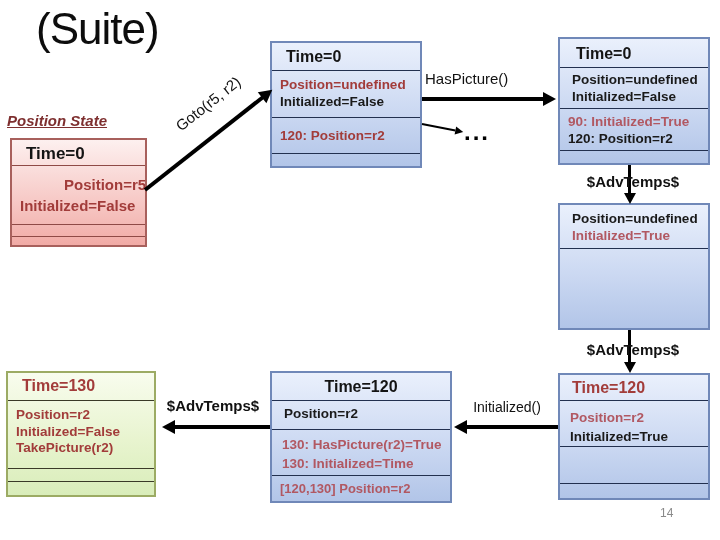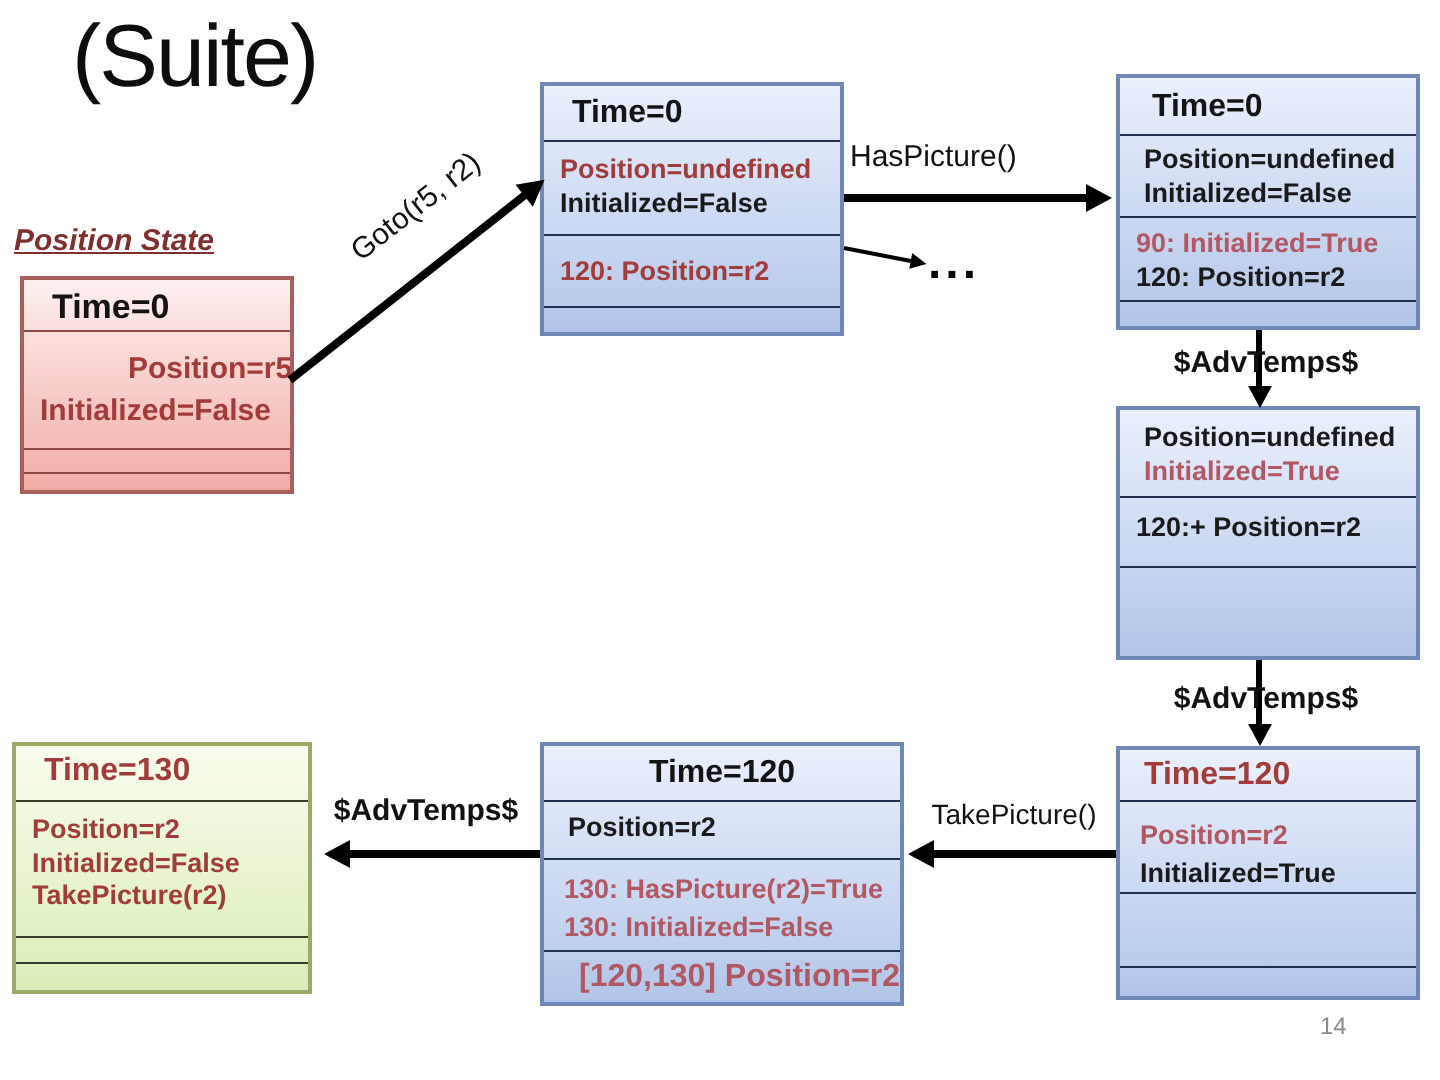--- a/index.html
+++ b/index.html
@@ -90,47 +90,44 @@
       <div class="ln blk">120: Position=r2</div>
     </div>
     <div class="row last"></div>
   </div>
 
   <div class="box blue" style="left:558px;top:203px;width:152px;height:127px;">
     <div class="row" style="height:44px;padding-top:5px;padding-left:12px;">
       <div class="ln blk">Position=undefined</div>
       <div class="ln mauve">Initialized=True</div>
     </div>
-    <div class="row" style="height:35px;padding-top:6px;">
-      <div class="ln blk">120:+ Position=r2</div>
-    </div>
     <div class="row last"></div>
   </div>
 
   <div class="box blue" style="left:558px;top:373px;width:152px;height:127px;">
     <div class="row hdr red" style="height:26px;padding-top:4px;padding-left:12px;">Time=120</div>
     <div class="row" style="height:46px;padding-top:7px;padding-left:10px;">
       <div class="ln mauve" style="line-height:19px;">Position=r2</div>
       <div class="ln blk" style="line-height:19px;">Initialized=True</div>
     </div>
     <div class="row" style="height:37px;"></div>
     <div class="row last"></div>
   </div>
 
   <div class="box blue" style="left:270px;top:371px;width:182px;height:132px;">
     <div class="row hdr ctr" style="height:28px;padding-top:5px;">Time=120</div>
     <div class="row" style="height:29px;padding-top:4px;padding-left:12px;">
       <div class="ln blk">Position=r2</div>
     </div>
     <div class="row" style="height:46px;padding-top:5px;padding-left:10px;">
       <div class="ln mauve" style="line-height:19px;">130: HasPicture(r2)=True</div>
-      <div class="ln mauve" style="line-height:19px;">130: Initialized=False</div>
+      <div class="ln mauve" style="line-height:19px;">130: Initialized=Time</div>
     </div>
     <div class="row last" style="padding-top:4px;">
-      <div class="ln mauve" style="font-size:16px;text-align:right;">[120,130] Position=r2</div>
+      <div class="ln mauve" style="font-size:13px;">[120,130] Position=r2</div>
     </div>
   </div>
 
   <div class="box green" style="left:6px;top:371px;width:150px;height:126px;">
     <div class="row hdr red" style="height:28px;padding-top:4px;padding-left:14px;">Time=130</div>
     <div class="row" style="height:68px;padding-top:6px;">
       <div class="ln red" style="line-height:16.5px;">Position=r2</div>
       <div class="ln red" style="line-height:16.5px;">Initialized=False</div>
       <div class="ln red" style="line-height:16.5px;">TakePicture(r2)</div>
     </div>
@@ -159,21 +156,21 @@
   <div class="abs lbl b" style="left:563px;top:173px;width:140px;text-align:center;">$AdvTemps$</div>
 
   <div class="hline" style="left:628px;top:330px;width:3px;height:33px;">
     <span class="head down"></span>
   </div>
   <div class="abs lbl b" style="left:563px;top:341px;width:140px;text-align:center;">$AdvTemps$</div>
 
   <div class="hline" style="left:466px;top:425px;width:92px;height:4px;">
     <span class="head left"></span>
   </div>
-  <div class="abs lbl" style="left:452px;top:399px;width:110px;text-align:center;font-size:14px;">TakePicture()</div>
+  <div class="abs lbl" style="left:452px;top:399px;width:110px;text-align:center;font-size:14px;">Initialized()</div>
 
   <div class="hline" style="left:174px;top:425px;width:96px;height:4px;">
     <span class="head left"></span>
   </div>
   <div class="abs lbl b" style="left:156px;top:397px;width:114px;text-align:center;">$AdvTemps$</div>
 
   <div class="abs pagenum" style="left:660px;top:506px;">14</div>
 
 </div>
 

